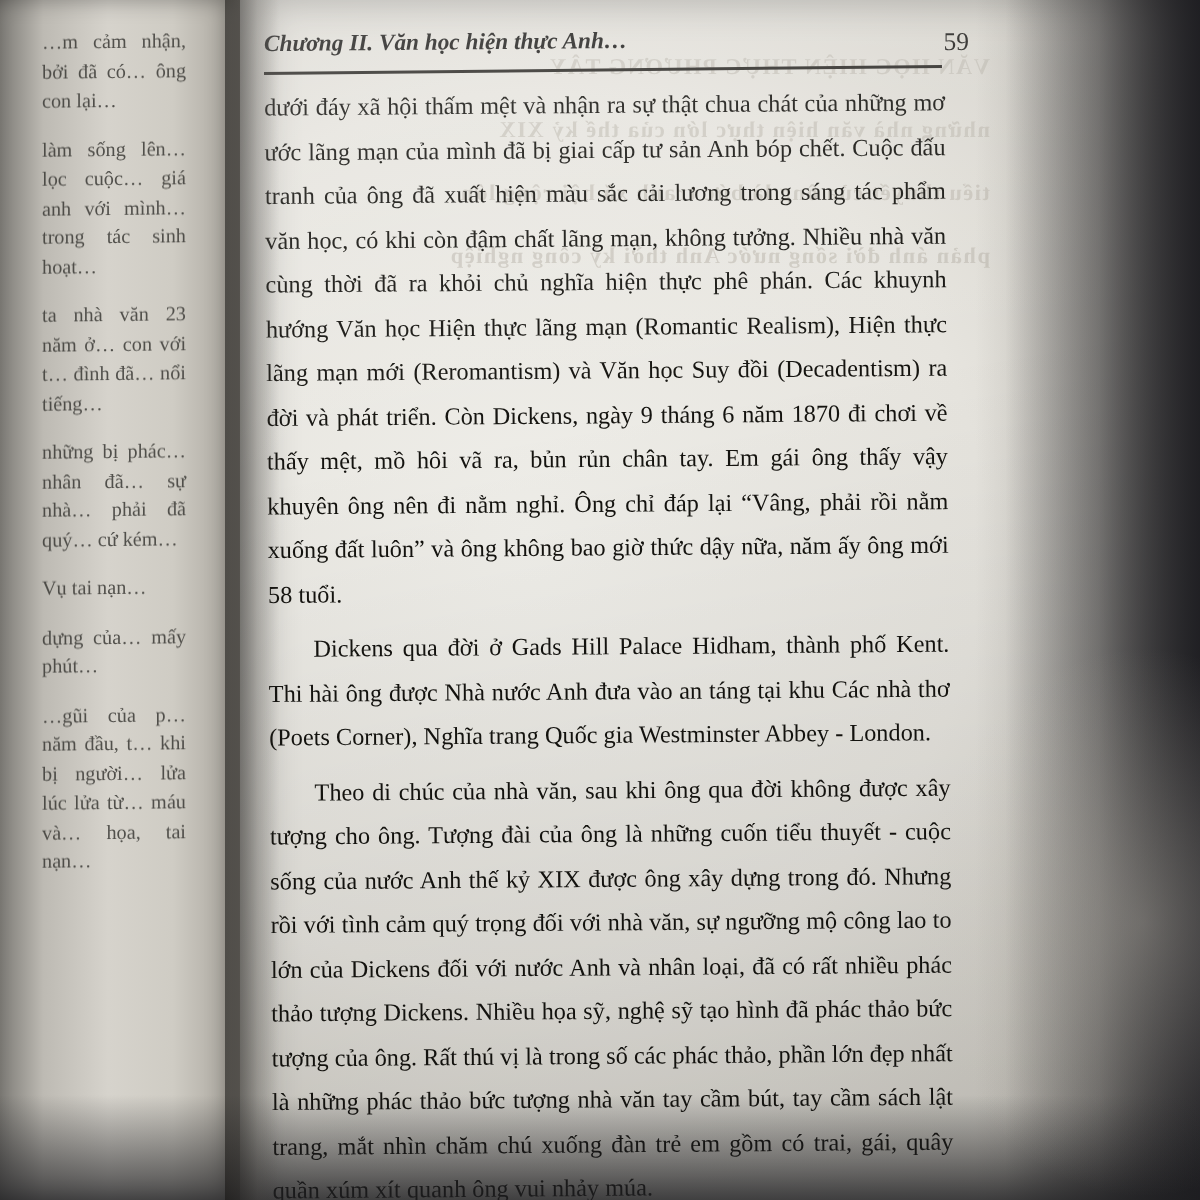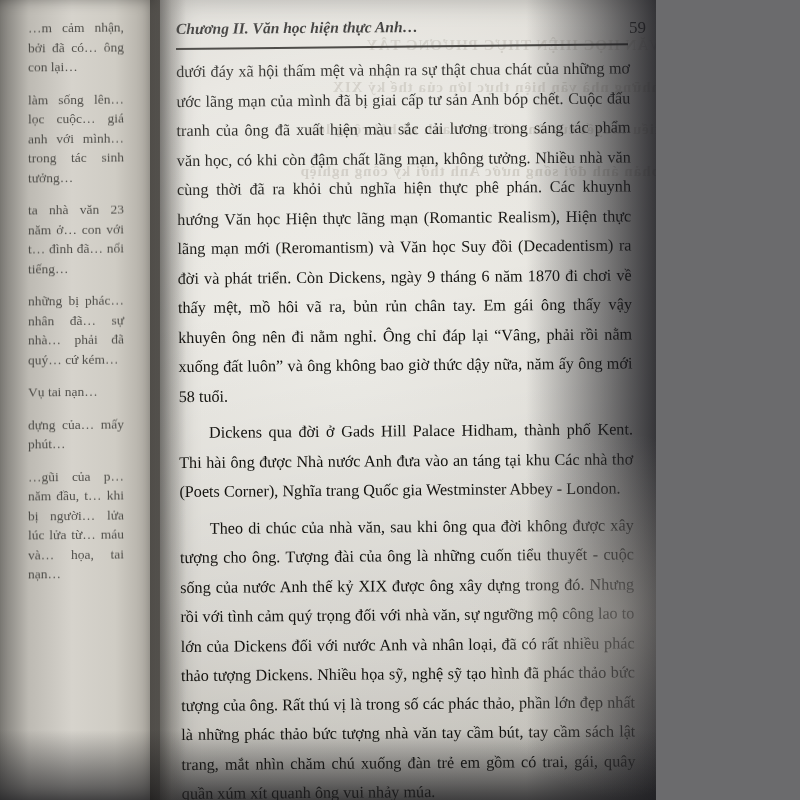--- a/index.html
+++ b/index.html
@@ -7,21 +7,21 @@
     padding: 0;
     background: #6b6b6d;
     width: 800px;
     height: 800px;
     overflow: hidden;
     font-family: "Liberation Serif", serif;
   }
 
   #page {
     position: relative;
-    width: 656px;
+    width: 800px;
     height: 800px;
     background: #5e5e60;
     overflow: hidden;
   }
 
   
   .backdrop {
     position: absolute;
     inset: 0;
     background:
@@ -192,21 +192,21 @@
 </style>
 </head>
 <body>
 
 <div id="page">
   <div class="backdrop"></div>
 
   <div class="left-page">
     <div class="left-col">
       <p>…m cảm nhận, bởi đã có… ông con lại…</p>
-      <p>làm sống lên… lọc cuộc… giá anh với mình… trong tác sinh tưởng…</p>
+      <p>làm sống lên… lọc cuộc… giá anh với mình… trong tác sinh hoạt…</p>
       <p>ta nhà văn 23 năm ở… con với t… đình đã… nổi tiếng…</p>
       <p>những bị phác… nhân đã… sự nhà… phải đã quý… cứ kém…</p>
       <p>Vụ tai nạn…</p>
       <p>dựng của… mấy phút…</p>
       <p>…gũi của p… năm đầu, t… khi bị người… lửa lúc lửa từ… máu và… họa, tai nạn…</p>
     </div>
   </div>
 
   <div class="gutter"></div>
 

